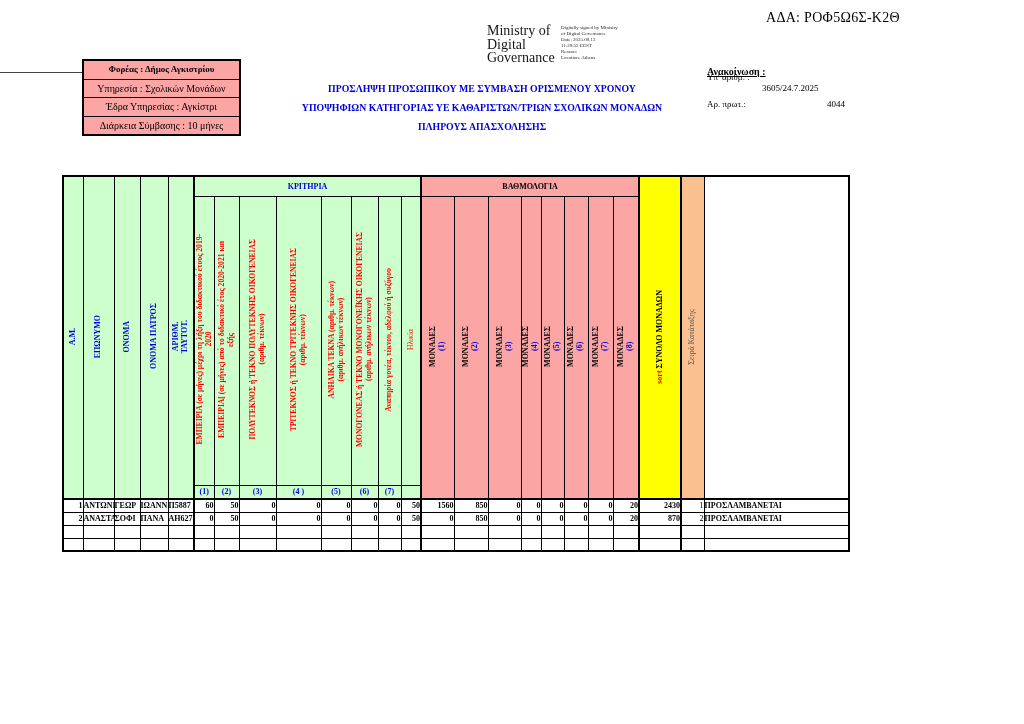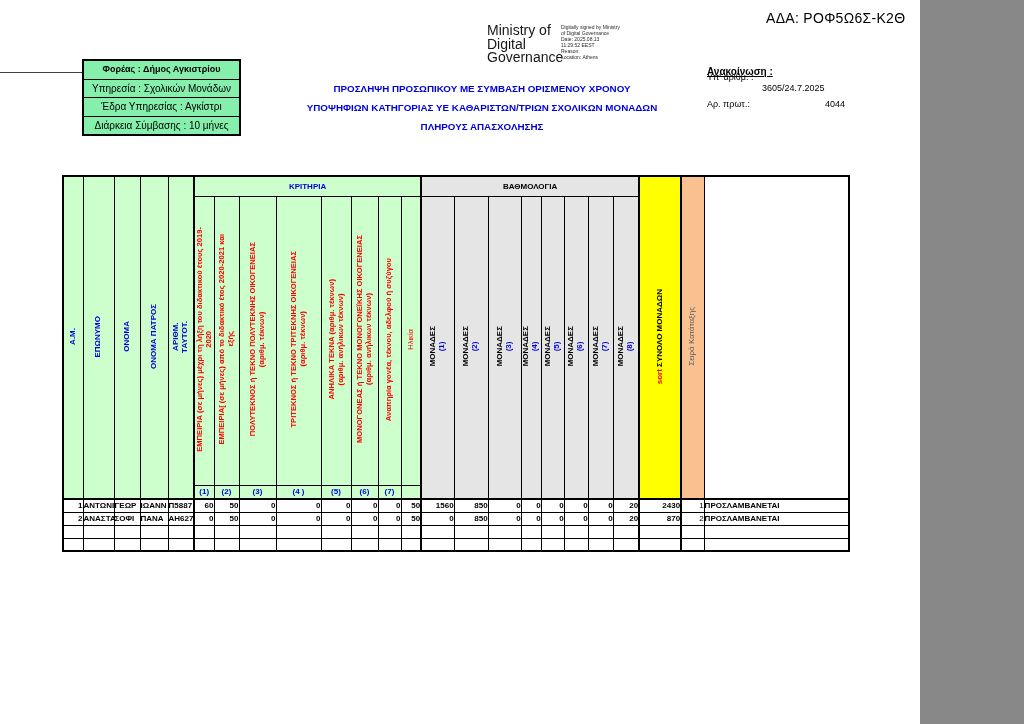--- a/index.html
+++ b/index.html
@@ -1,47 +1,47 @@
 <!DOCTYPE html>
 <html><head>
 <meta charset="utf-8">
 <style>
   html,body { margin:0; padding:0; background:#888; }
-  .page { position:relative; width:920px; height:724px; background:#ffffff;
-          font-family:Liberation Sans, sans-serif; color:#000; overflow:hidden; }
+  .page { position:relative; width:1024px; height:724px; background:#ffffff;
+          font-family:Liberation Serif, serif; color:#000; overflow:hidden; }
 
   
   .ada { position:absolute; left:766px; top:10px; font-size:14px; letter-spacing:.3px; }
   .ministry { position:absolute; left:487px; top:24px; font-size:14px; line-height:13.5px;
               white-space:pre-line; color:#161616; }
   .sigdetails { position:absolute; left:561px; top:25px; font-size:5px; line-height:5.9px;
                 white-space:pre-line; color:#2a2a2a; }
   .leftline { position:absolute; left:0; top:72px; width:82px; height:1px; background:#444; }
 
-  .infobox { position:absolute; left:82px; top:59px; width:155px; border:2.5px solid #000; background:#86efac; }
+  .infobox { position:absolute; left:82px; top:59px; width:155px; border:2.5px solid #000; background:#fca5a5; }
   .infobox .row { height:17.5px; line-height:17.5px; text-align:center; font-size:10px;
                   border-bottom:1px solid #000; overflow:hidden; white-space:nowrap; }
   .infobox .row:last-child { border-bottom:none; }
   .infobox .row.first { font-weight:bold; font-size:9px; }
 
   .ann-head { position:absolute; left:707px; top:66px; font-size:10px; font-weight:bold; text-decoration:underline; }
   .ann-l1 { position:absolute; left:707px; top:72px; font-size:9px; }
   .ann-v1 { position:absolute; left:762px; top:83px; font-size:9px; }
   .ann-l2 { position:absolute; left:707px; top:99px; font-size:9px; }
   .ann-v2 { position:absolute; left:780px; top:99px; width:65px; text-align:right; font-size:9px; }
 
   .title { position:absolute; left:242px; top:79px; width:480px; text-align:center;
            color:#0000DD; font-weight:bold; font-size:9.8px; line-height:19.2px; }
 
   
   .maintable { position:absolute; left:62px; top:175px; width:786px;
                border-collapse:collapse; table-layout:fixed; border:2px solid #000; }
   .maintable td { border:1px solid #000; padding:0; overflow:hidden; font-size:8px; vertical-align:middle; }
   .bg-g { background:#CCFFCC; }
-  .bg-c { background:#e5e5e5; }
+  .bg-c { background:#fca5a5; }
   .bg-y { background:#FFFF00; }
   .bg-o { background:#FAC090; }
   .bl2 { border-left-width:2px !important; }
   .br2 { border-right-width:2px !important; }
   .bt2 { border-top-width:2px !important; }
 
   .r-group { height:20px; }
   .r-tall  { height:289px; }
   .r-nums  { height:14px; }
   .r-data, .r-empty { height:13px; }

